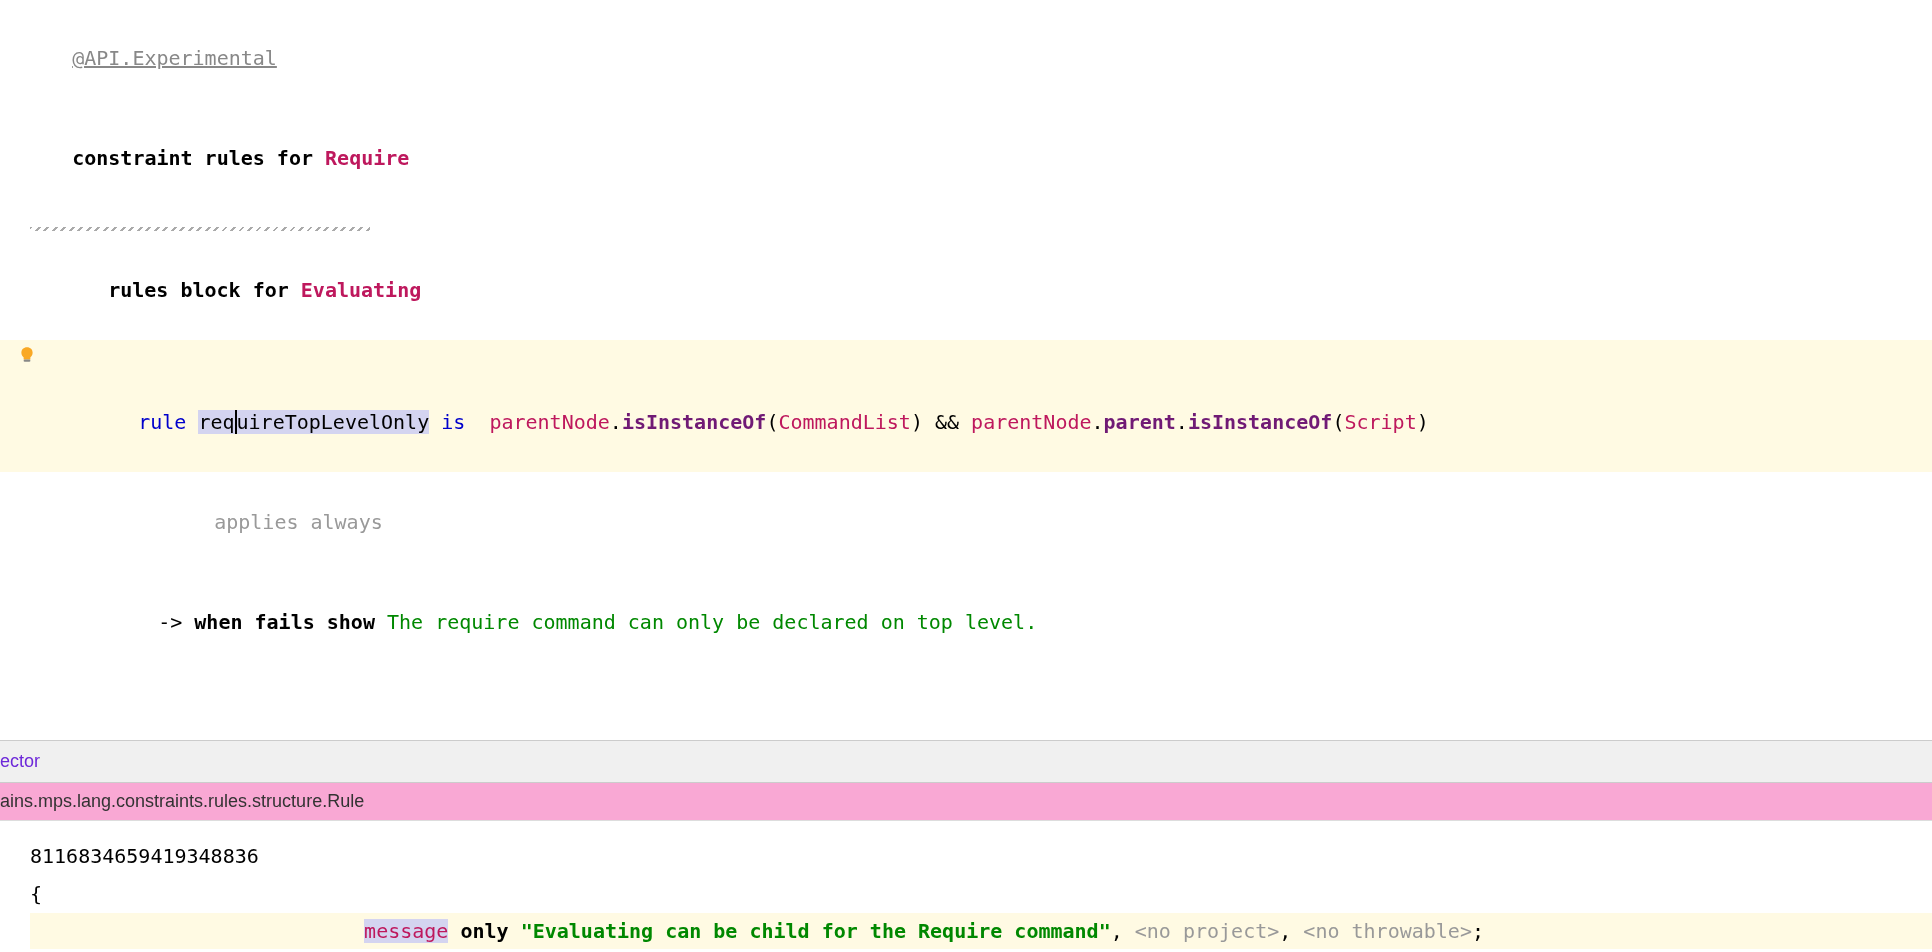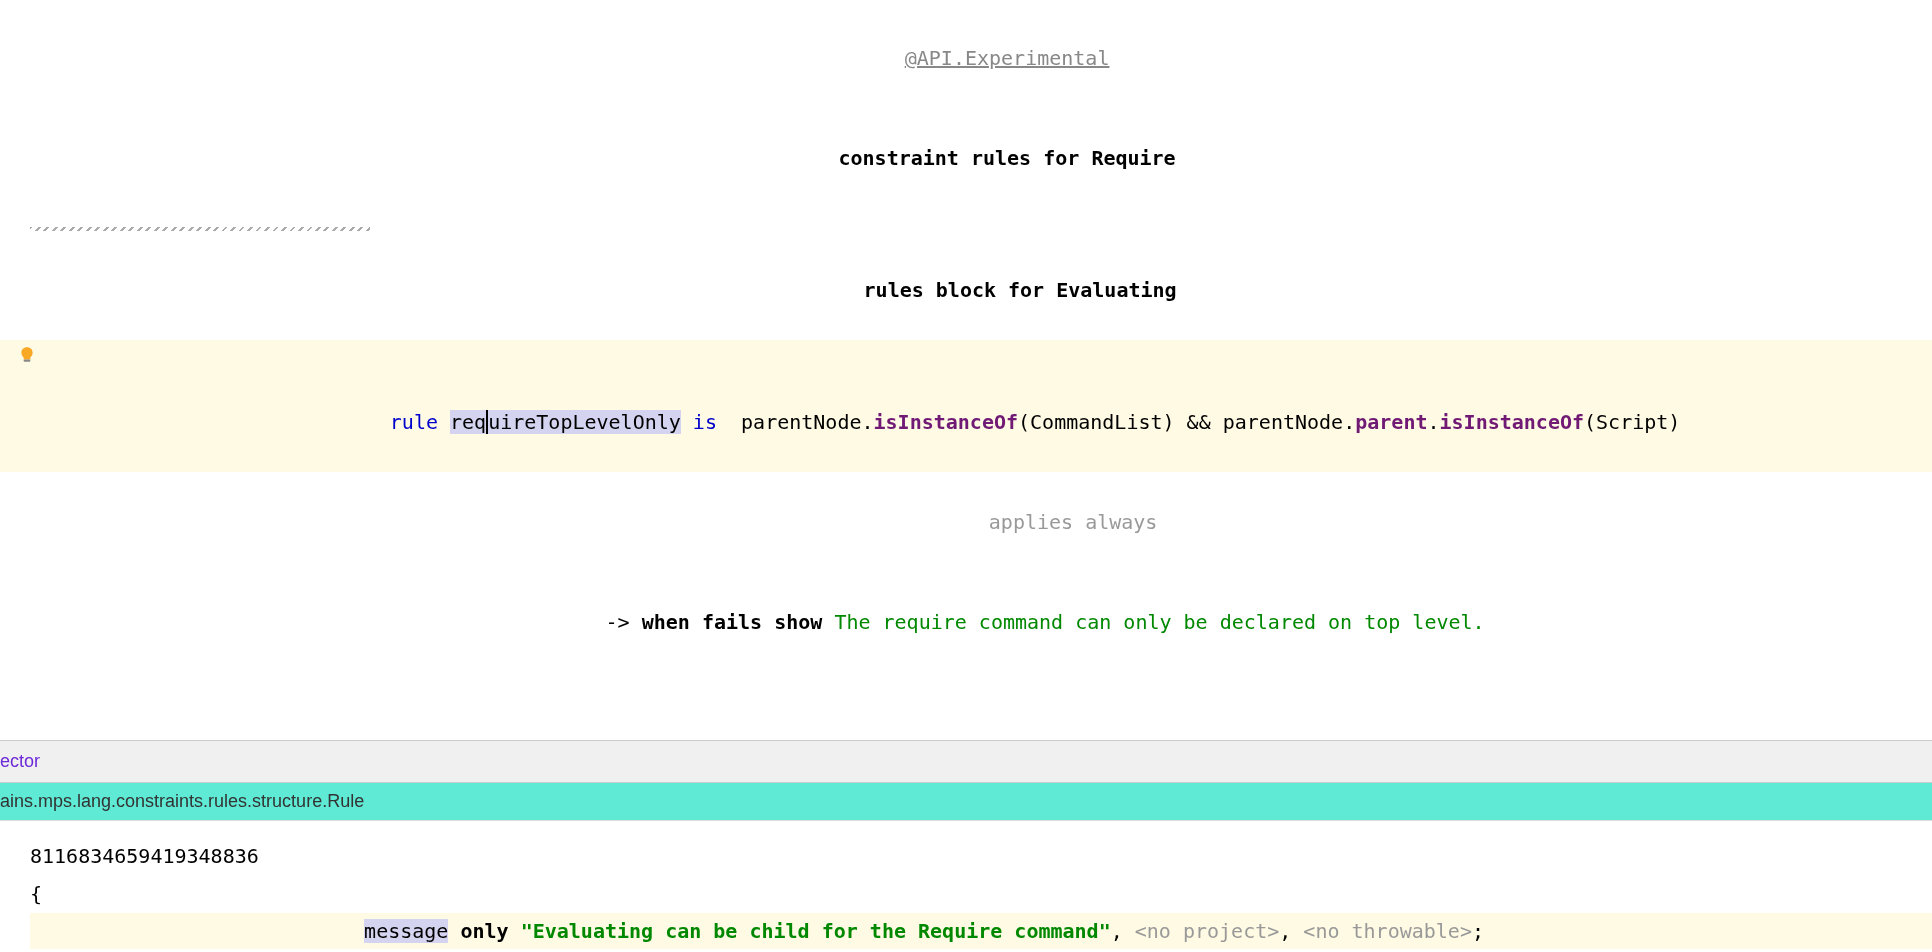--- a/index.html
+++ b/index.html
@@ -7,42 +7,41 @@
       font-family: 'Menlo', 'Monaco', 'Consolas', monospace;
       font-size: 20px;
       background: #ffffff;
       color: #000000;
       line-height: 1.6;
     }
     .editor-area {
       padding: 8px 0;
     }
     .code-line {
-      padding: 2px 0 2px 34px;
+      padding: 2px 0 2px 24px;
       white-space: pre;
-      text-align: center;
     }
     .highlighted-line {
       background: #fffae3;
       position: relative;
     }
     .annotation {
       color: #888888;
       text-decoration: underline;
       text-decoration-style: solid;
     }
     .keyword-bold {
       font-weight: bold;
       color: #000000;
     }
     .keyword-blue {
       color: #0000cc;
     }
     .type-purple {
-      color: #000000;
+      color: #be185d;
     }
     .selection-bg {
       background: #d4d4f0;
     }
     .cursor {
       display: inline-block;
       width: 2px;
       height: 24px;
       background: #000000;
       vertical-align: middle;
@@ -82,21 +81,21 @@
     .inspector-header {
       background: #f0f0f0;
       border-top: 1px solid #cccccc;
       border-bottom: 1px solid #cccccc;
       padding: 6px 0px;
       font-family: -apple-system, 'Segoe UI', sans-serif;
       font-size: 18px;
       color: #6d28d9;
     }
     .breadcrumb-bar {
-      background: #5eead4;
+      background: #f9a8d4;
       padding: 4px 0px;
       font-family: -apple-system, 'Segoe UI', sans-serif;
       font-size: 18px;
       color: #333333;
       border-bottom: 1px solid #ddd;
     }
     .inspector-body {
       padding: 16px 0 16px 30px;
     }
     .prop-row {

